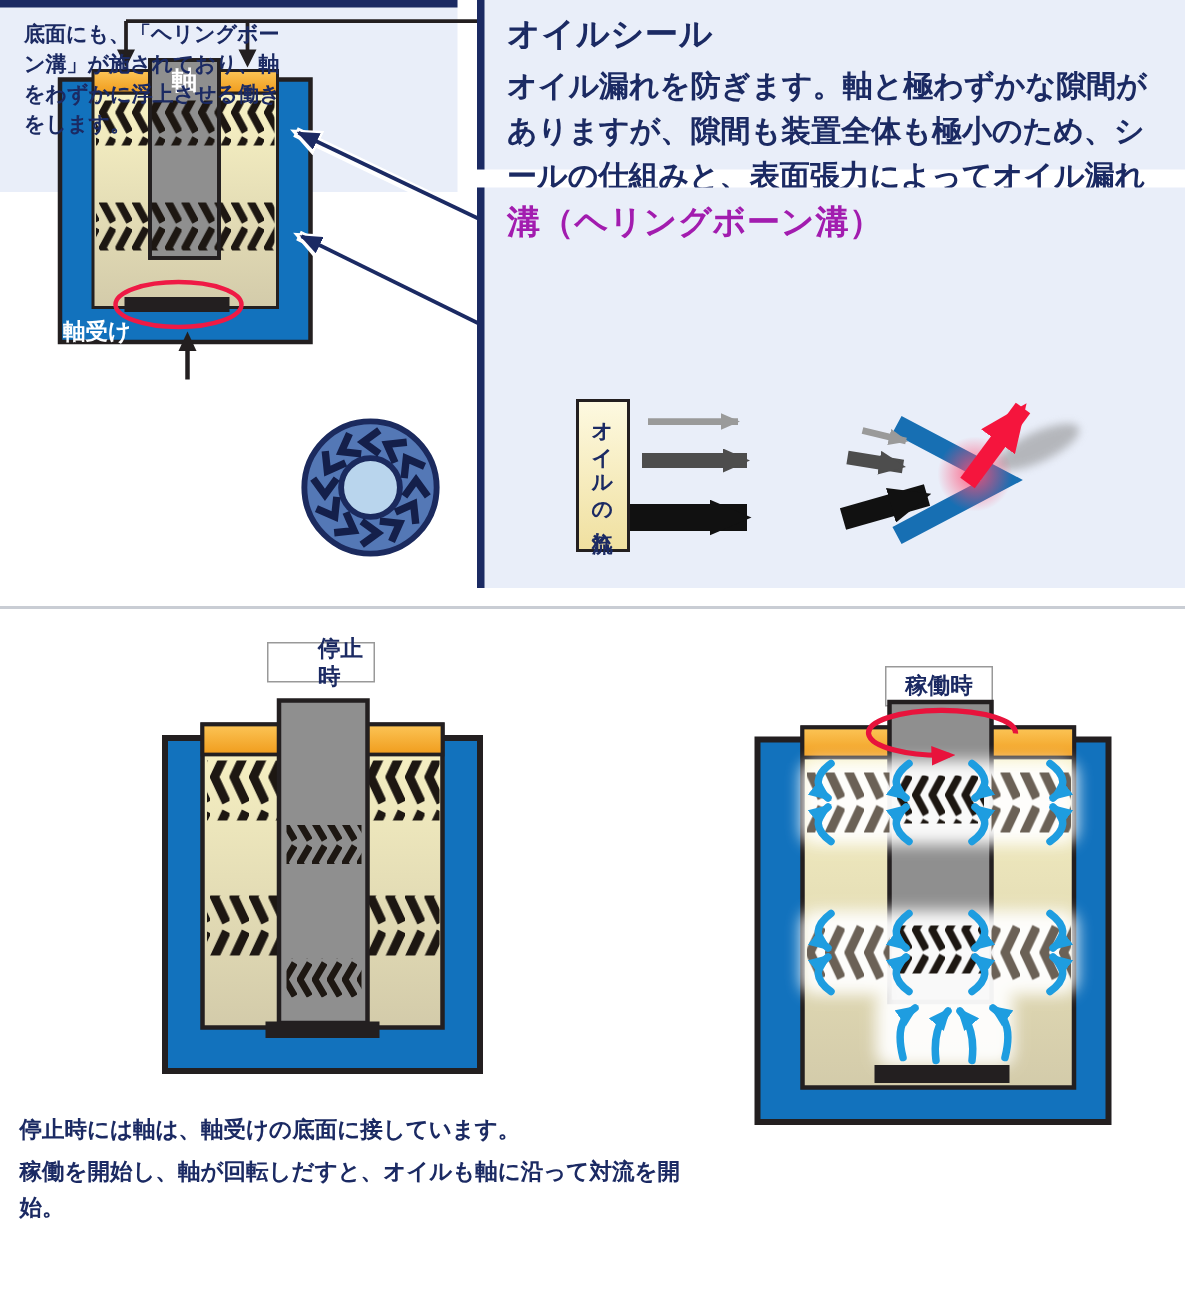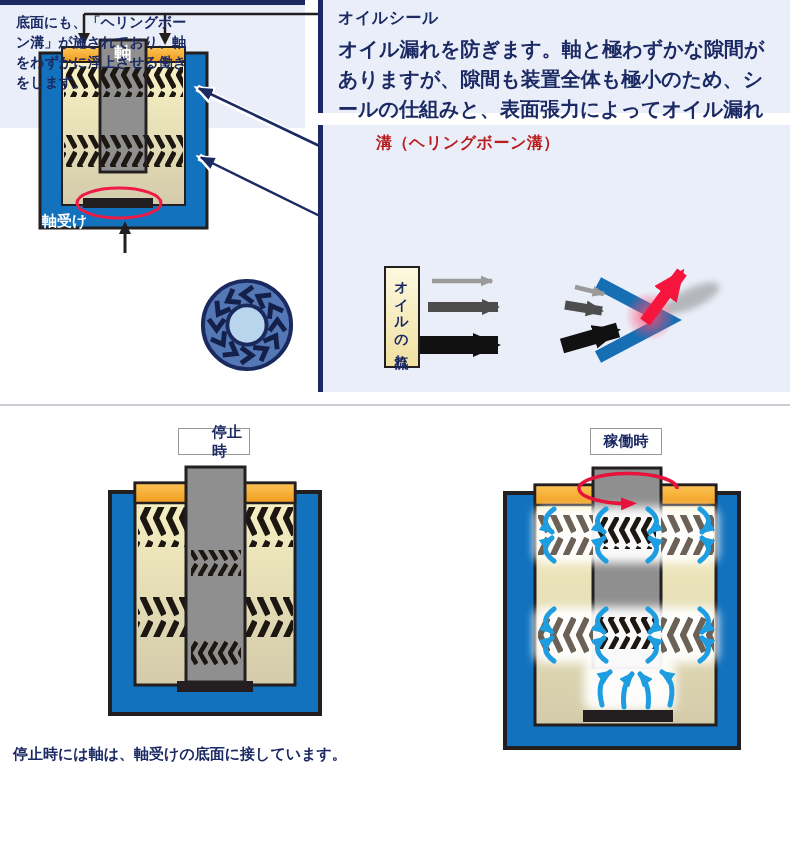--- a/index.html
+++ b/index.html
@@ -5,43 +5,43 @@
   html,body{margin:0;padding:0;background:#fff;}
   .page{position:relative;width:790px;height:860px;background:#fff;overflow:hidden;
         font-family:"Liberation Sans","DejaVu Sans",sans-serif;}
   svg{display:block;}
   .abs{position:absolute;}
   
   .info-box{position:absolute;background:#e9eef9;border-left:5px solid #1b2a63;
             box-sizing:border-box;padding:8px 14px 8px 15px;}
   #box-oilseal{left:318px;top:0;width:472px;height:113px;}
   #box-groove{left:318px;top:125px;width:472px;height:267px;}
-  .box-title{margin:0 0 5px 0;font-size:16px;font-weight:bold;color:#1b2a63;letter-spacing:.5px;}
-  .box-title.red{color:#b91c1c;margin-left:38px;}
+  .box-title{margin:0 0 5px 0;font-size:22px;font-weight:bold;color:#1b2a63;letter-spacing:.5px;}
+  .box-title.red{color:#a21caf;}
   .box-body{margin:0;font-size:20px;line-height:1.5;font-weight:bold;color:#1b2a63;}
   .red-strong{color:#e60012;font-weight:bold;}
   #box-bottomface{left:0;top:255px;width:305px;height:128px;background:#e9eef9;
                   border-top:5px solid #1b2a63;box-sizing:border-box;padding-left:20px;}
   #bottomface-text{position:absolute;left:16px;top:13px;width:172px;
                    font-size:14px;line-height:1.42;font-weight:bold;color:#1b2a63;}
   
   #oil-flow-label{position:absolute;left:384px;top:266px;width:36px;height:102px;
                   box-sizing:border-box;border:2px solid #231f20;
                   background:linear-gradient(180deg,#fdf9e0 0%,#f0e0a0 100%);
                   writing-mode:vertical-rl;text-orientation:upright;
                   display:flex;align-items:center;justify-content:center;
                   color:#1b2a63;font-weight:bold;font-size:14px;letter-spacing:2px;}
   
   #divider{position:absolute;left:0;top:404px;width:790px;height:2px;background:#c9cdd4;}
   
   .state-label{position:absolute;width:72px;height:27px;background:#fff;border:1px solid #999;
                box-sizing:border-box;display:flex;align-items:center;justify-content:center;
                color:#1b2a63;font-weight:bold;font-size:15px;}
   #label-stopped{left:178px;top:428px;padding-left:33px;}
-  #label-running{left:590px;top:428px;}
+  #label-running{left:590px;top:444px;}
   
   #caption{position:absolute;left:8px;top:737px;width:478px;color:#1b2a63;
            font-size:15px;font-weight:bold;line-height:1.55;}
   #caption p{margin:5px;}
   .svg-label{font-family:"Liberation Sans","DejaVu Sans",sans-serif;font-weight:bold;fill:#fff;}
 </style>
 </head>
 <body>
 
 <div class="page">
@@ -262,15 +262,16 @@
       <path d="M126,252 C124,236 128,226 134,219" marker-end="url(#ah-blue)"></path>
       <path d="M150,252 C152,236 148,226 142,219" marker-end="url(#ah-blue)"></path>
       <path d="M172,250 C176,234 174,224 164,217" marker-end="url(#ah-blue)"></path>
     </g>
 
     <path d="M179,34 A49,15 0 1 0 135,48.5" stroke="#e8133c" stroke-width="3.5" fill="none" marker-end="url(#ah-rot)"></path>
   </svg>
 
   <div id="caption">
     <p>停止時には軸は、軸受けの底面に接しています。</p>
+    <p>稼働を開始し、軸が回転しだすと、オイルも軸に沿って対流を開始。</p>
   </div>
 
 </div>
 
 </body></html>

